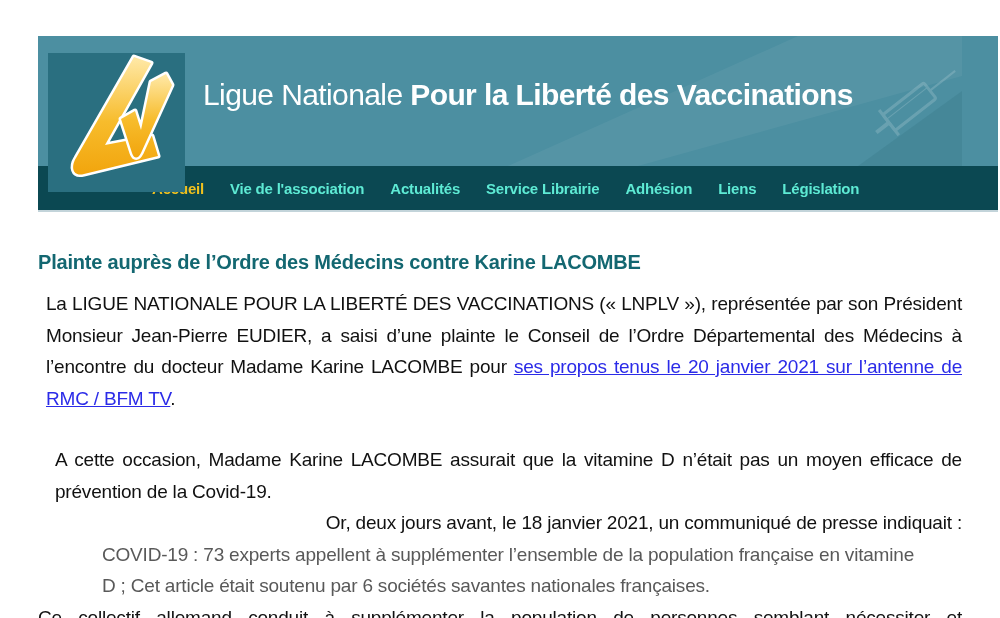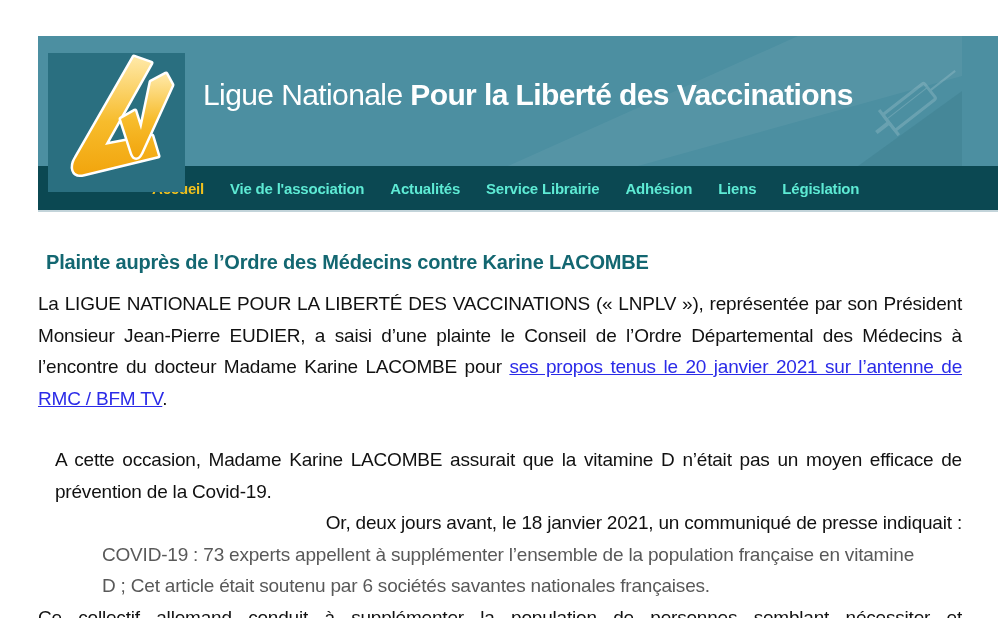--- a/index.html
+++ b/index.html
@@ -75,34 +75,34 @@
   }
   .logo-box svg { display: block; }
 
   
   .main {
     position: absolute;
     left: 38px; top: 212px;
     width: 924px;
   }
   .article-title {
-    margin: 38px 0 0 8px;
+    margin: 38px 0 0 0;
     font-size: 20px;
     line-height: 24px;
     font-weight: 700;
     color: #136771;
     letter-spacing: -0.2px;
   }
   .main p {
     font-size: 19px;
     line-height: 31.5px;
     color: #111111;
     letter-spacing: -0.2px;
   }
-  .p1 { margin: 14px 0 0 0; text-align: justify; }
+  .p1 { margin: 14px 0 0 8px; text-align: justify; }
   .inline-link { color: #2B2BE8; text-decoration: underline; cursor: pointer; }
   .p2 { margin: 30px 0 0 17px; text-align: justify; }
   .p3 { margin: 0; text-align: right; }
   .quote {
     margin: 0 0 0 64px;
     width: 830px;
     color: #595959 !important;
   }
   .p4 {
     margin: 0;

